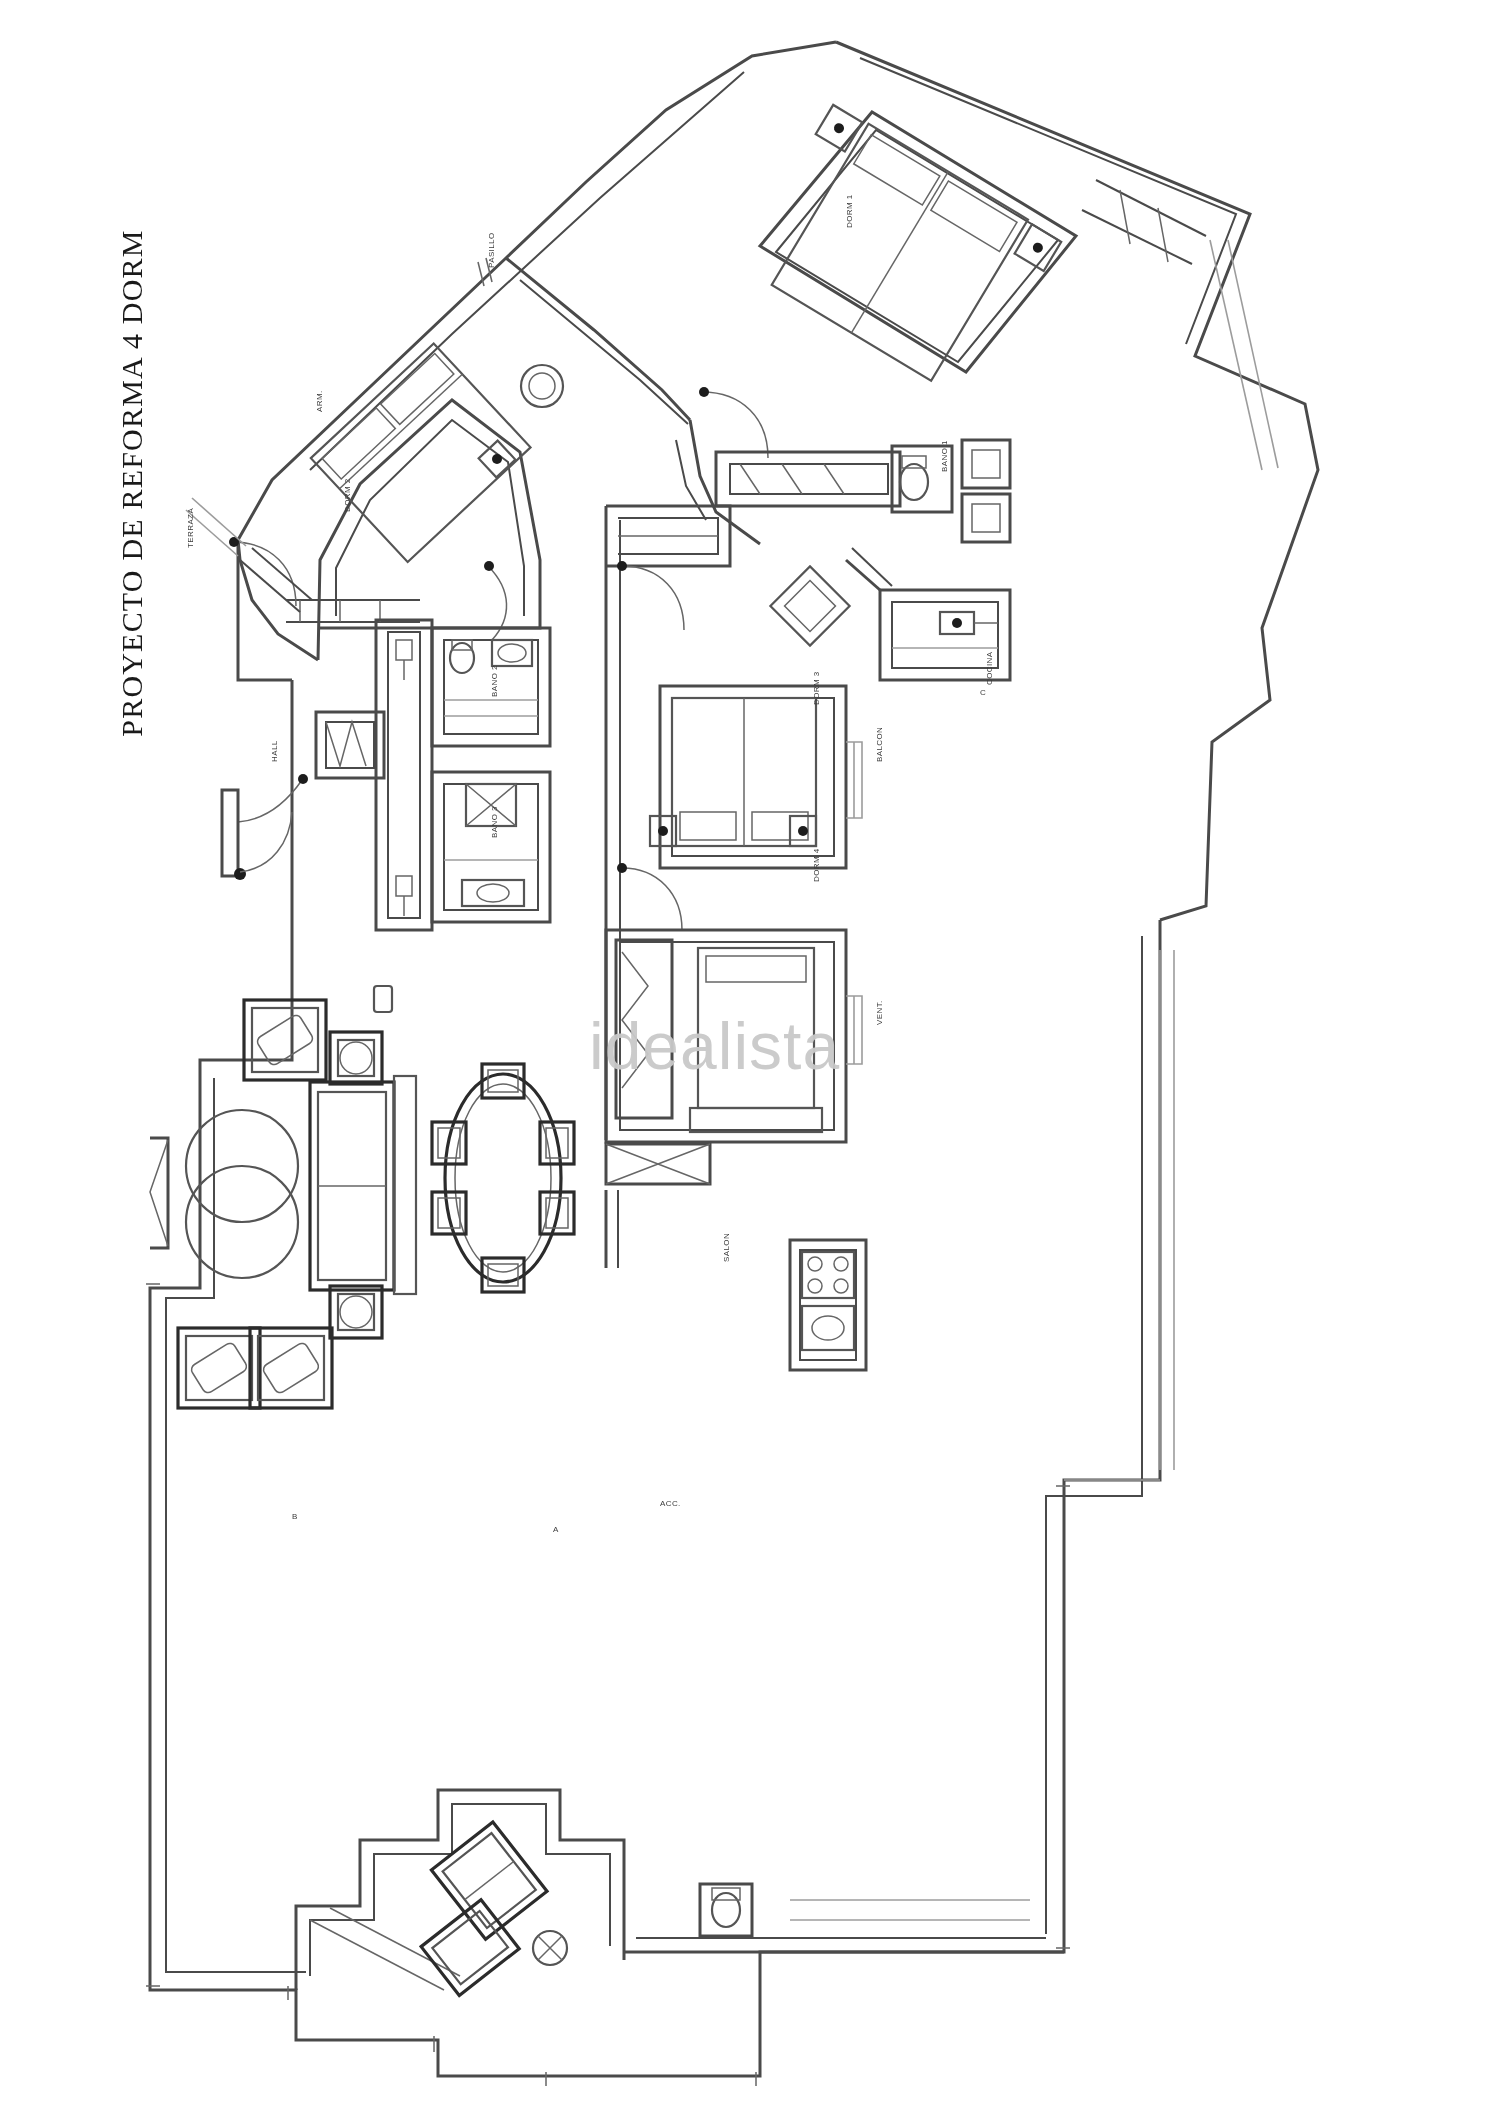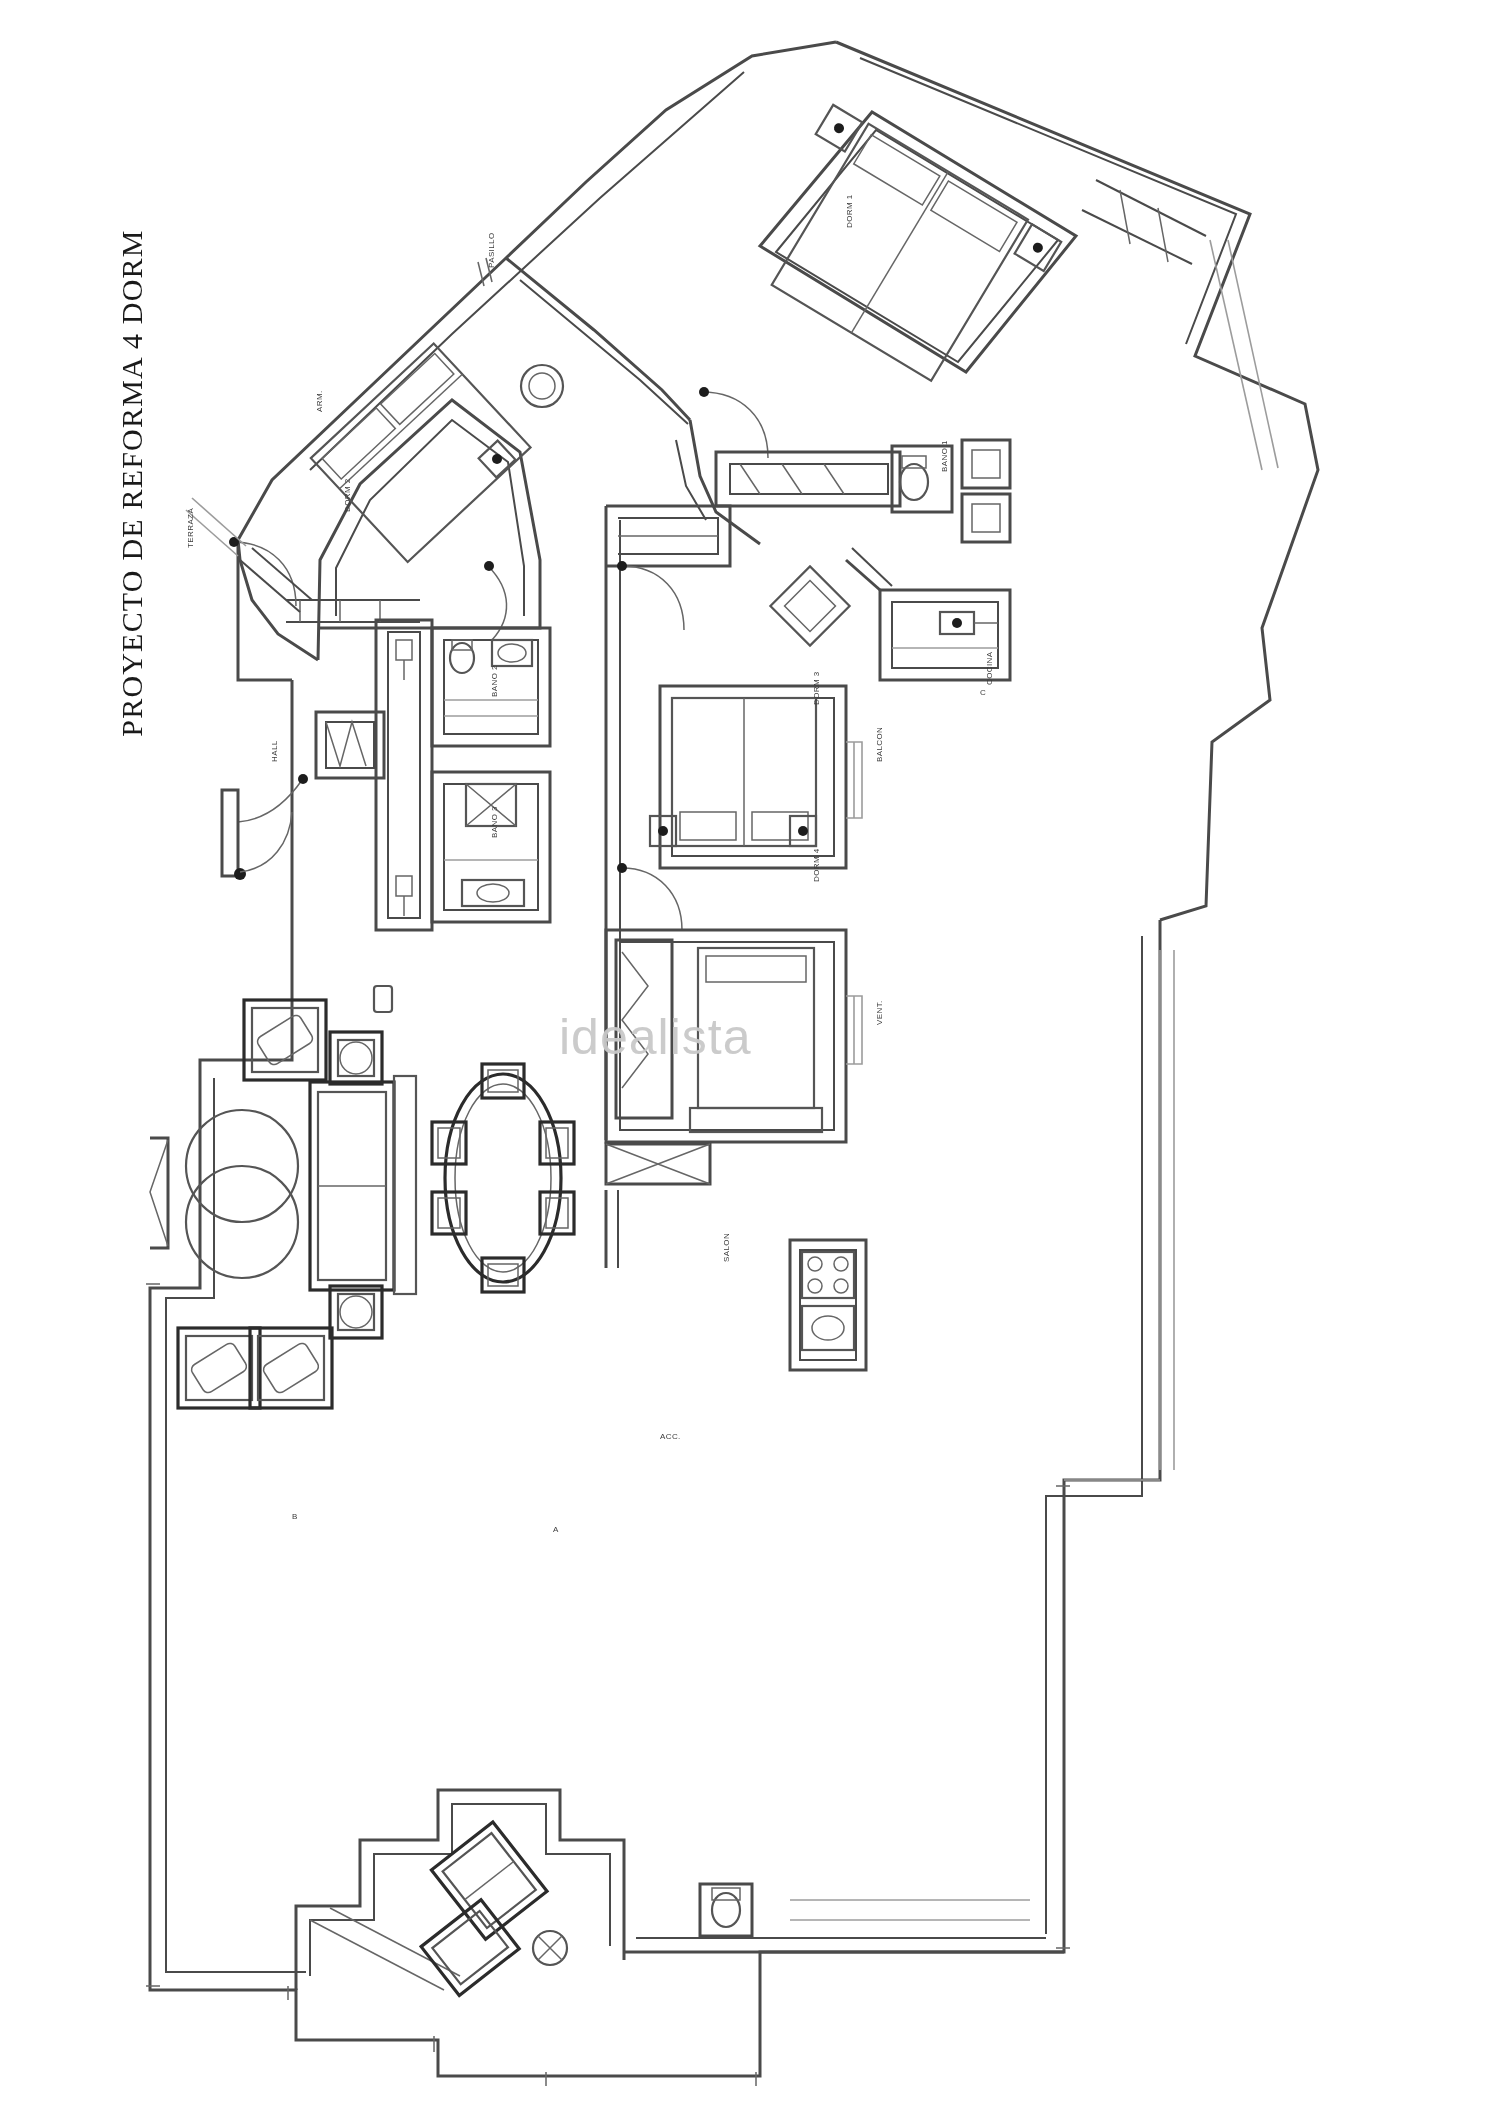--- a/index.html
+++ b/index.html
@@ -16,22 +16,22 @@
     font-size:30px;
     letter-spacing:1.2px;
     color:#1a1a1a;
     font-family:"Liberation Serif", serif;
     white-space:nowrap;
     text-align:center;
     pointer-events:none;
   }
   .watermark{
     position:absolute;
-    left:559px; top:1008px;
-    font-size:50px;
+    left:589px; top:1008px;
+    font-size:66px;
     color:#c9c9c9;
     font-family:"Liberation Sans", sans-serif;
     letter-spacing:1px;
     white-space:nowrap;
     pointer-events:none;
     opacity:.95;
   }
   .tiny-label{
     position:absolute;
     font-size:8px;
@@ -439,19 +439,19 @@
       <div class="tiny-label" style="left: 490px; top: 697px; transform: rotate(-90deg); transform-origin: left top;">BANO 2</div>
       <div class="tiny-label" style="left: 490px; top: 838px; transform: rotate(-90deg); transform-origin: left top;">BANO 3</div>
       <div class="tiny-label" style="left: 722px; top: 1262px; transform: rotate(-90deg); transform-origin: left top;">SALON</div>
       <div class="tiny-label" style="left: 985px; top: 685px; transform: rotate(-90deg); transform-origin: left top;">COCINA</div>
       <div class="tiny-label" style="left: 186px; top: 548px; transform: rotate(-90deg); transform-origin: left top;">TERRAZA</div>
       <div class="tiny-label" style="left: 270px; top: 762px; transform: rotate(-90deg); transform-origin: left top;">HALL</div>
       <div class="tiny-label" style="left: 487px; top: 268px; transform: rotate(-90deg); transform-origin: left top;">PASILLO</div>
       <div class="tiny-label" style="left: 315px; top: 412px; transform: rotate(-90deg); transform-origin: left top;">ARM.</div>
       <div class="tiny-label" style="left: 875px; top: 762px; transform: rotate(-90deg); transform-origin: left top;">BALCON</div>
       <div class="tiny-label" style="left: 875px; top: 1025px; transform: rotate(-90deg); transform-origin: left top;">VENT.</div>
-      <div class="tiny-label" style="left: 660px; top: 1432px;">ACC.</div>
+      <div class="tiny-label" style="left: 660px; top: 1499px;">ACC.</div>
       <div class="tiny-label" style="left: 553px; top: 1525px;">A</div>
       <div class="tiny-label" style="left: 292px; top: 1512px;">B</div>
       <div class="tiny-label" style="left: 980px; top: 688px;">C</div>
     </div>
 
 </div>
 
 </body></html>

